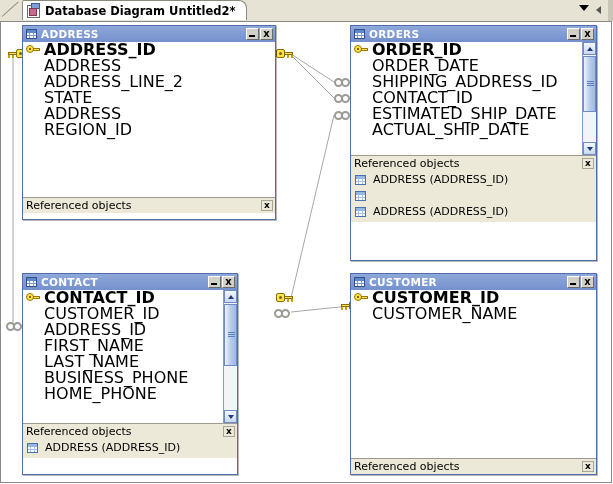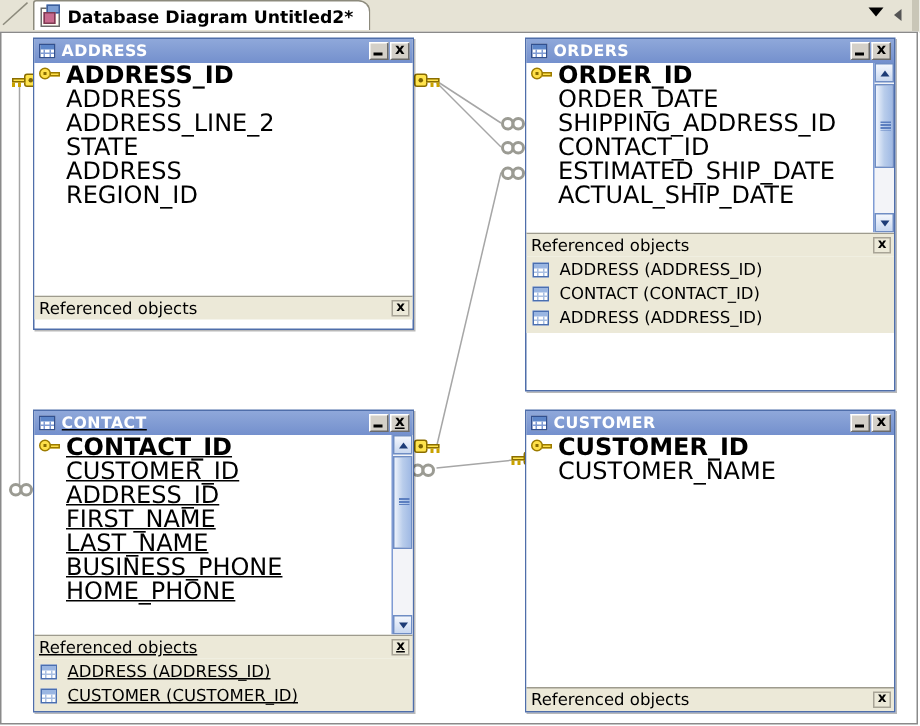--- a/index.html
+++ b/index.html
@@ -313,36 +313,35 @@
           <span>ADDRESS (ADDRESS_ID)</span>
         </div>
         <div class="refitem">
           <span class="ri">
               <span class="g"></span>
               <span class="hdr"></span>
               <span class="v v1"></span>
               <span class="v v2"></span>
               <span class="h"></span>
             </span>
-          <span>CONTACT (CONTACT_ID)</span>
         </div>
         <div class="refitem">
           <span class="ri">
               <span class="g"></span>
               <span class="hdr"></span>
               <span class="v v1"></span>
               <span class="v v2"></span>
               <span class="h"></span>
             </span>
           <span>ADDRESS (ADDRESS_ID)</span>
         </div>
       </div>
     </div>
 
-    <div class="tbl" style="left:22px;top:252px;width:254px;height:202px;text-decoration:underline;">
+    <div class="tbl" style="left:22px;top:252px;width:216px;height:202px;">
       <div class="tbar">
         <span class="ticon">
           <span class="g"></span>
             <span class="hdr"></span>
             <span class="v v1"></span>
             <span class="v v2"></span>
             <span class="h"></span>
         </span>
         <span class="tname">CONTACT</span>
         <span class="tbtn min"></span>
@@ -382,30 +381,20 @@
       <div class="reflist">
         <div class="refitem">
           <span class="ri">
               <span class="g"></span>
               <span class="hdr"></span>
               <span class="v v1"></span>
               <span class="v v2"></span>
               <span class="h"></span>
             </span>
           <span>ADDRESS (ADDRESS_ID)</span>
-        </div>
-        <div class="refitem">
-          <span class="ri">
-              <span class="g"></span>
-              <span class="hdr"></span>
-              <span class="v v1"></span>
-              <span class="v v2"></span>
-              <span class="h"></span>
-            </span>
-          <span>CUSTOMER (CUSTOMER_ID)</span>
         </div>
       </div>
     </div>
 
     <div class="tbl" style="left:350px;top:252px;width:247px;height:202px;">
       <div class="tbar">
         <span class="ticon">
           <span class="g"></span>
             <span class="hdr"></span>
             <span class="v v1"></span>

